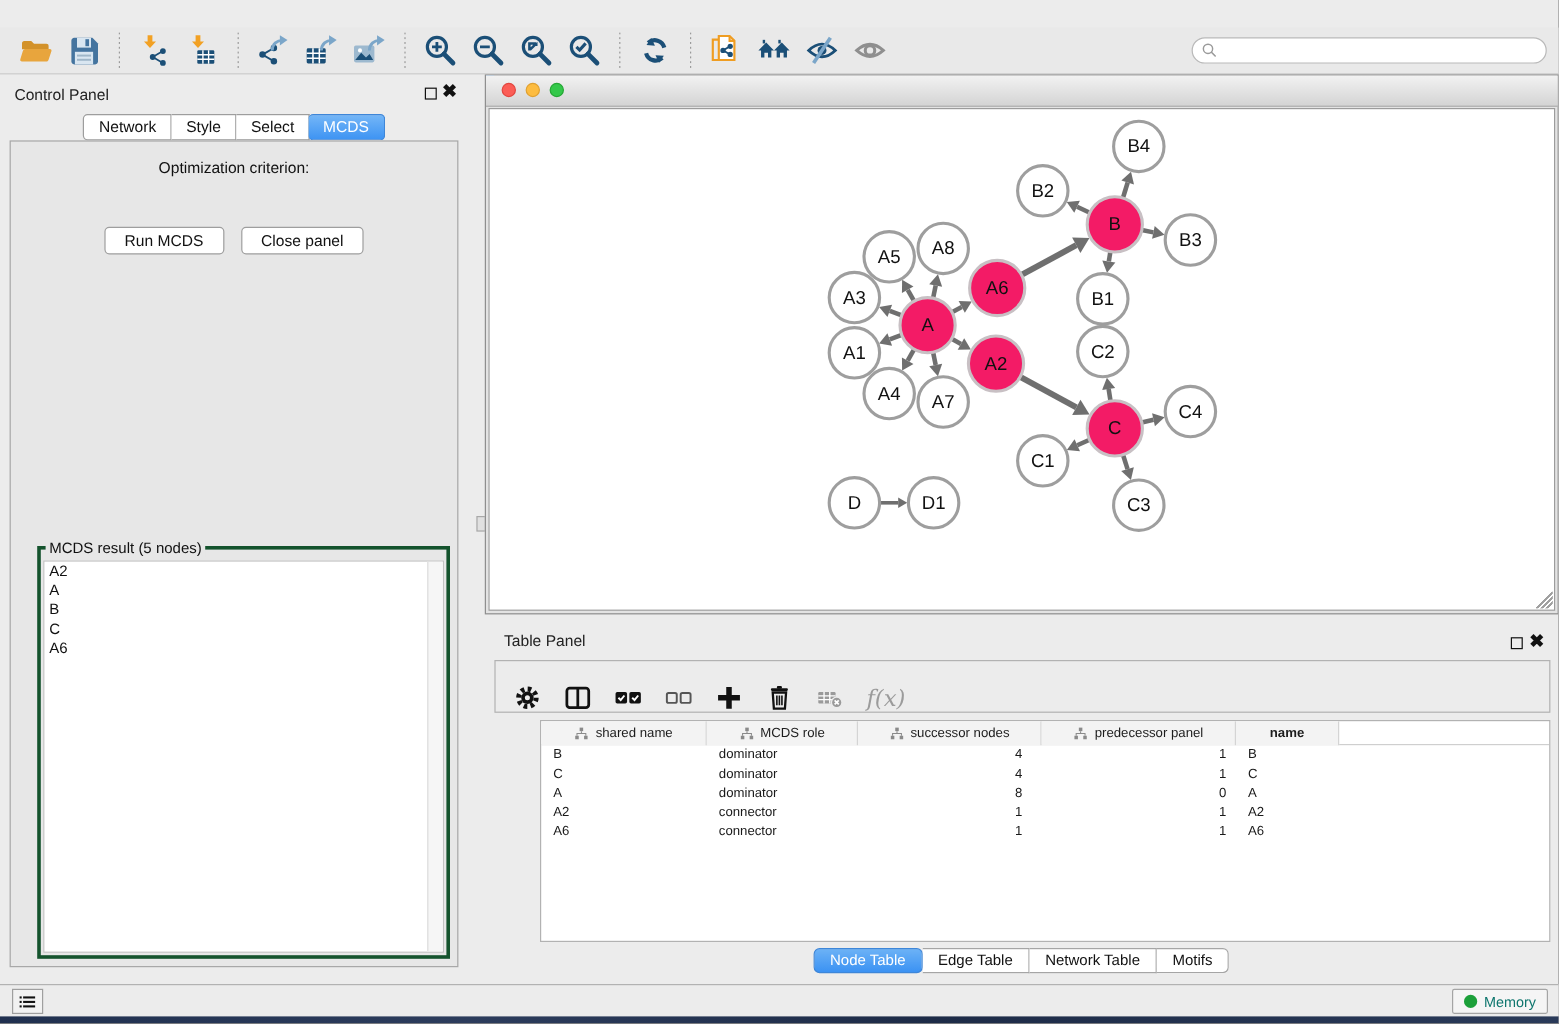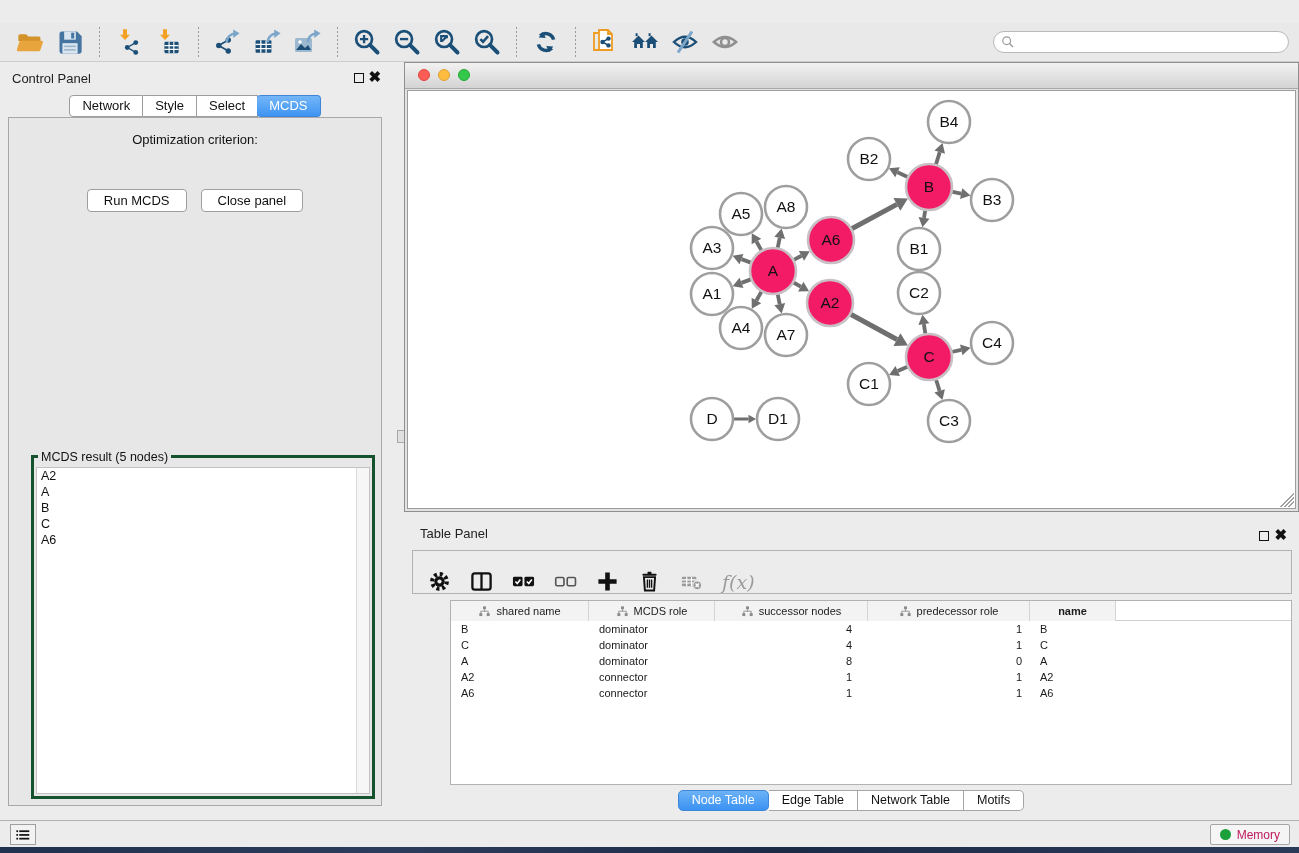--- a/index.html
+++ b/index.html
@@ -174,21 +174,21 @@
     background:#ececec; border-top:1px solid #b2b2b2;
   }
   .status-list-btn {
     position:absolute; left:10px; top:3px; width:26px; height:21px;
     background:#f2f2f2; border:1px solid #9f9f9f; display:flex; align-items:center; justify-content:center;
   }
   .status-list-btn svg { width:16px; height:14px; }
   .memory-btn {
     position:absolute; right:9px; top:3px; height:21px; padding:0 9px;
     background:#f5f5f5; border:1px solid #a5a5a5; border-radius:2px;
-    display:flex; align-items:center; gap:6px; font-size:12px; color:#be185d; cursor:default;
+    display:flex; align-items:center; gap:6px; font-size:12px; color:#0f766e; cursor:default;
   }
   .memory-dot { width:11px; height:11px; border-radius:50%; background:#1ca03a; }
   .desktop-strip { position:absolute; left:0; top:847px; width:1299px; height:6px;
     background:linear-gradient(90deg,#20304f,#2c3c5c 30%,#1d2b47 60%,#2a3a59); }
   .hidden-defs { position:absolute; width:0; height:0; overflow:hidden; }
 </style>
 </head>
 <body>
 
 <svg class="hidden-defs" aria-hidden="true">
@@ -641,21 +641,21 @@
           <div class="tp-head-cell" style="width: 153px;">
             <svg>
               <use href="#sym-tree"></use>
             </svg>
             <span>successor nodes</span>
           </div>
           <div class="tp-head-cell" style="width: 162px;">
             <svg>
               <use href="#sym-tree"></use>
             </svg>
-            <span>predecessor role</span>
+            <span>predecessor panel</span>
           </div>
           <div class="tp-head-cell" style="width: 86px; font-weight: bold;">
             <span>name</span>
           </div>
         </div>
       <div id="tp-body">
           <div class="tp-row">
             <div class="tp-cell" style="width: 138px; text-align: left; padding-left: 10px;">B</div>
             <div class="tp-cell" style="width: 126px; text-align: left; padding-left: 10px;">dominator</div>
             <div class="tp-cell" style="width: 153px; text-align: right; padding-right: 16px;">4</div>

